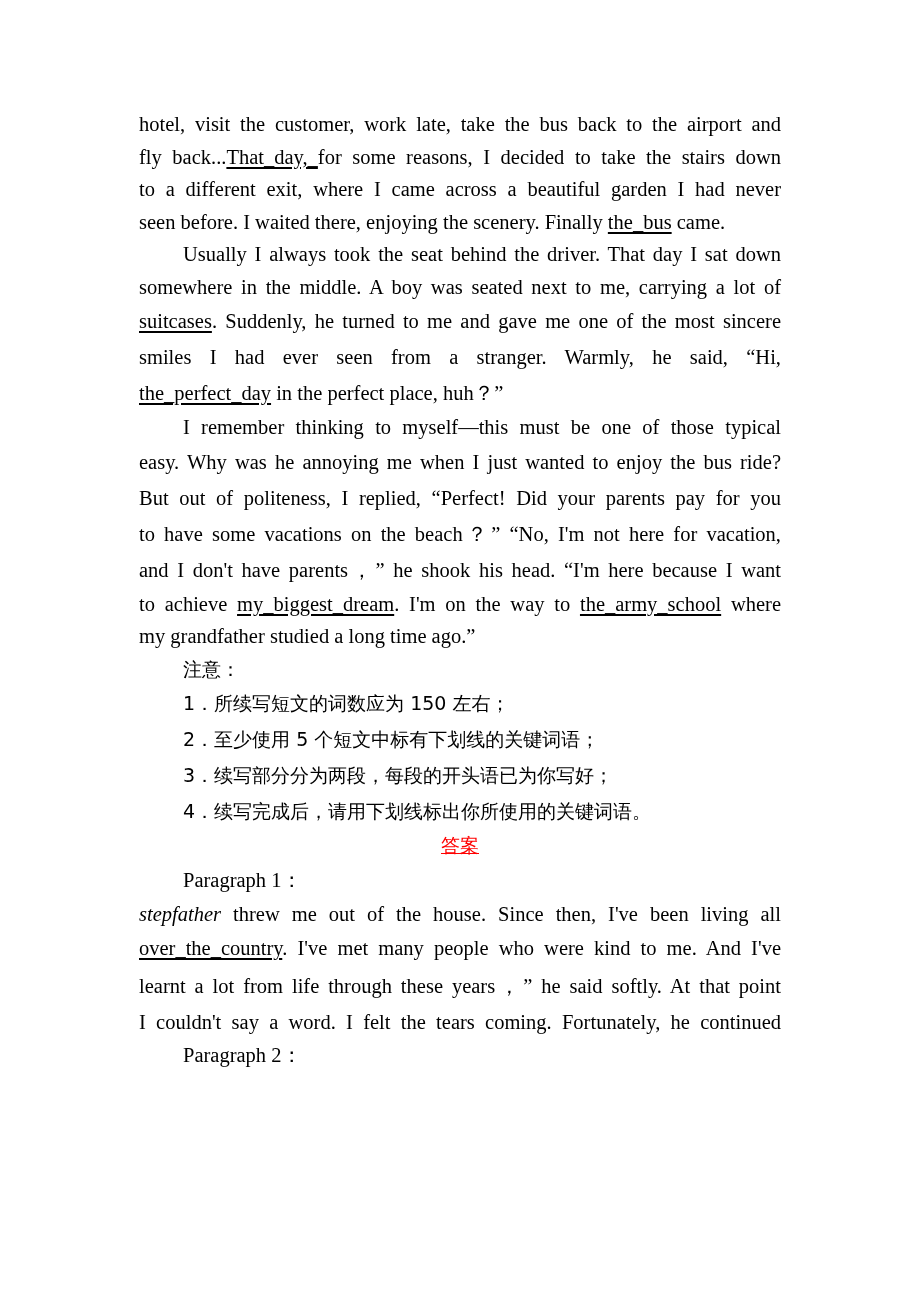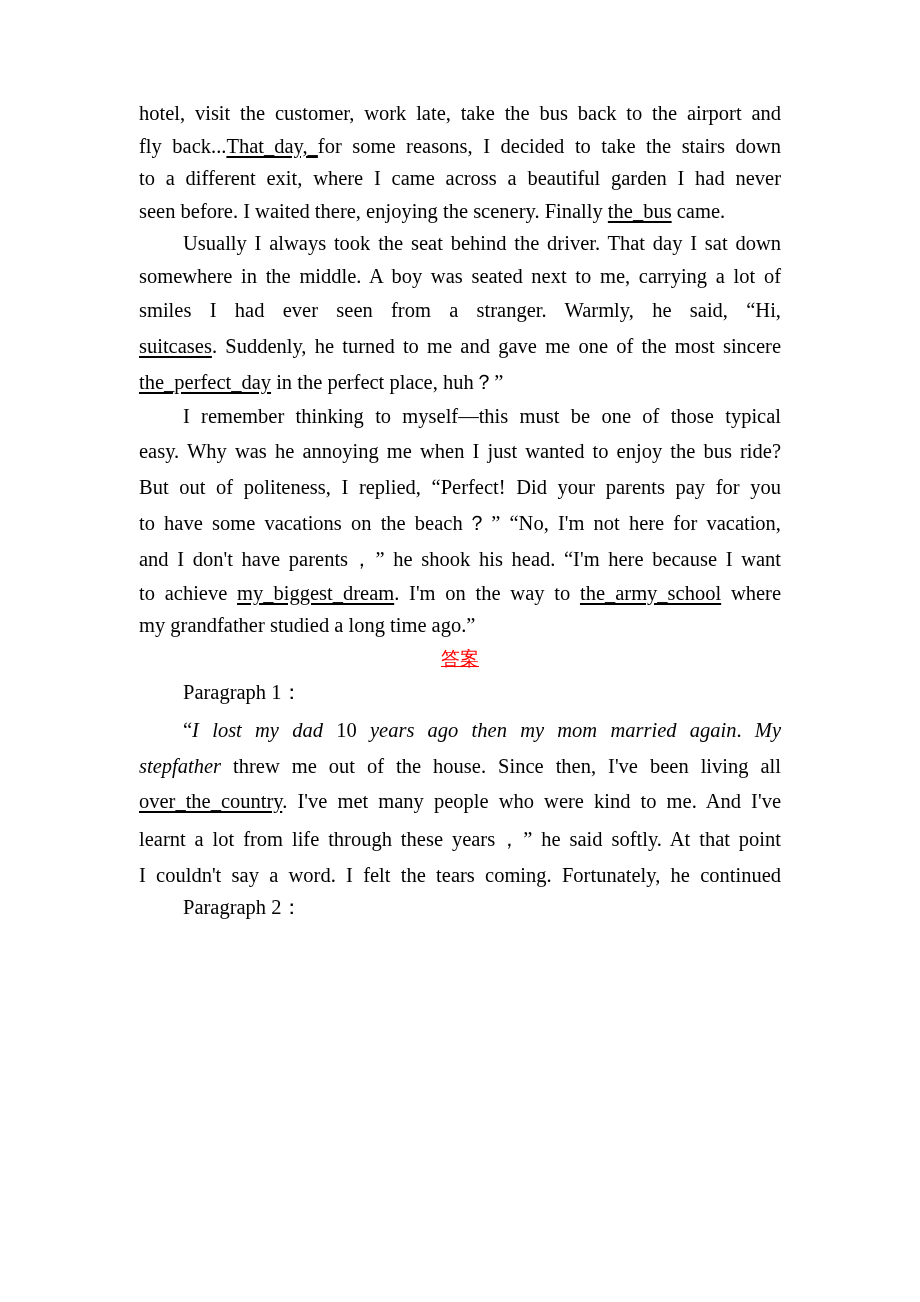--- a/index.html
+++ b/index.html
@@ -1,18 +1,18 @@
 <!DOCTYPE html>
 <html><head>
 <meta charset="utf-8">
 <style>
   html, body { margin: 0; padding: 0; background: #ffffff; }
   body { width: 920px; height: 1302px; position: relative; overflow: hidden; }
   .page {
-    position: absolute; left: 139px; top: 97px; width: 642px;
+    position: absolute; left: 139px; top: 108px; width: 642px;
     font-family: "Liberation Serif", "DejaVu Serif", serif;
     font-size: 20.5px; color: #000; text-align: justify;
   }
   .line { display: block; height: 32.5px; line-height: 32.5px; white-space: nowrap; text-align: justify; text-align-last: justify; }
   .line.last { text-align-last: left; }
   .indent { padding-left: 44px; }
   .u { text-decoration: underline; text-underline-offset: 3px; }
   .i { font-style: italic; }
   .b { font-weight: normal; }
   .cn { font-family: "DejaVu Sans", sans-serif; font-size: 19px; }
@@ -28,42 +28,48 @@
   <div>
     <span class="line"><span>hotel, visit the customer, work late, take the bus back to the airport and</span></span>
     <span class="line"><span>fly back...</span><span class="u">That_day,_</span><span>for some reasons, I decided to take the stairs down</span></span>
     <span class="line"><span>to a different exit, where I came across a beautiful garden I had never</span></span>
     <span class="line last"><span>seen before. I waited there, enjoying the scenery. Finally </span><span class="u">the_bus</span><span> came.</span></span>
   </div>
 
   <div>
     <span class="line indent"><span>Usually I always took the seat behind the driver. That day I sat down</span></span>
     <span class="line"><span>somewhere in the middle. A boy was seated next to me, carrying a lot of</span></span>
+    <span class="line gap-s"><span class="u">suitcases</span><span>. Suddenly, he turned to me and gave me one of the most sincere</span></span>
     <span class="line gap-s"><span>smiles I had ever seen from a stranger. Warmly, he said, “Hi,</span></span>
-    <span class="line gap-s"><span class="u">suitcases</span><span>. Suddenly, he turned to me and gave me one of the most sincere</span></span>
     <span class="line last gap-s"><span class="u">the_perfect_day</span><span> in the perfect place, huh？”</span></span>
   </div>
 
   <div>
     <span class="line indent"><span>I remember thinking to myself—this must be one of those typical</span></span>
     <span class="line gap-s"><span>easy. Why was he annoying me when I just wanted to enjoy the bus ride?</span></span>
     <span class="line gap-s"><span>But out of politeness, I replied, “Perfect! Did your parents pay for you</span></span>
     <span class="line gap-s"><span>to have some vacations on the beach？” “No, I'm not here for vacation,</span></span>
     <span class="line gap-s"><span>and I don't have parents，” he shook his head. “I'm here because I want</span></span>
     <span class="line"><span>to achieve </span><span class="u">my_biggest_dream</span><span>. I'm on the way to </span><span class="u">the_army_school</span><span> where</span></span>
     <span class="line last"><span>my grandfather studied a long time ago.”</span></span>
   </div>
 
+  <div>
+    <span class="line last indent cn">注意：</span>
+    <span class="line last indent cn gap-s">1．所续写短文的词数应为 150 左右；</span>
+    <span class="line last indent cn gap-s">2．至少使用 5 个短文中标有下划线的关键词语；</span>
+    <span class="line last indent cn gap-s">3．续写部分分为两段，每段的开头语已为你写好；</span>
+    <span class="line last indent cn gap-s">4．续写完成后，请用下划线标出你所使用的关键词语。</span>
+  </div>
 
   <span class="line answer cn">答案</span>
 
   <span class="line last indent gap-s"><span class="b">Paragraph 1</span><span>：</span></span>
 
   <div>
-    <span class="line indent gap-l"><span>“</span><span class="i">I lost my dad </span><span>10</span><span class="i"> years ago then my mom married again</span><span>. </span><span class="i">My</span></span>
     <span class="line"><span class="i">stepfather</span><span> threw me out of the house. Since then, I've been living all</span></span>
     <span class="line gap-s"><span class="u">over_the_country</span><span>. I've met many people who were kind to me. And I've</span></span>
     <span class="line gap-l"><span>learnt a lot from life through these years，” he said softly. At that point</span></span>
     <span class="line"><span>I couldn't say a word. I felt the tears coming. Fortunately, he continued</span></span>
   </div>
 
   <span class="line last indent"><span class="b">Paragraph 2</span><span>：</span></span>
 
 </div>
 

